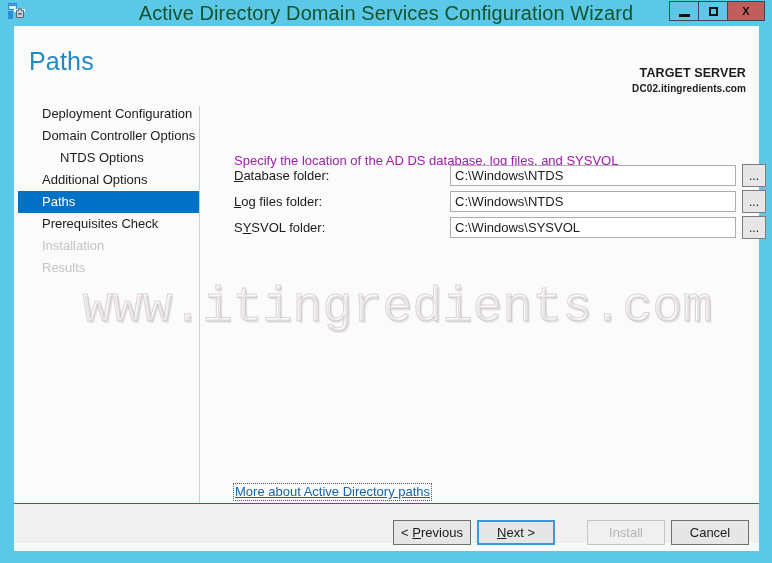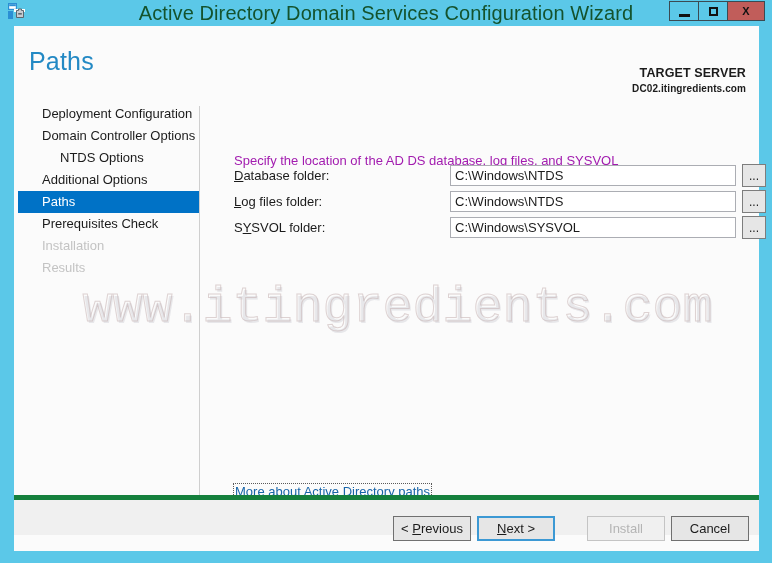--- a/index.html
+++ b/index.html
@@ -262,25 +262,25 @@
     letter-spacing: 0px;
     pointer-events: none;
     user-select: none;
     white-space: nowrap;
     padding-left: 11px;
   }
 
   
   .footer {
     position: absolute;
-    left: 0; bottom: 16px;
+    left: 0; bottom: 8px;
     width: 745px;
     height: 40px;
     background: #f0f0f0;
-    border-top: 5px solid #15803d;
+    border-top: 1px solid #15803d;
     box-sizing: border-box;
   }
   .btn {
     position: absolute;
     top: 16px;
     height: 25px;
     box-sizing: border-box;
     border: 1px solid #707070;
     background: #e6e6e6;
     font-family: "Liberation Sans", sans-serif;

